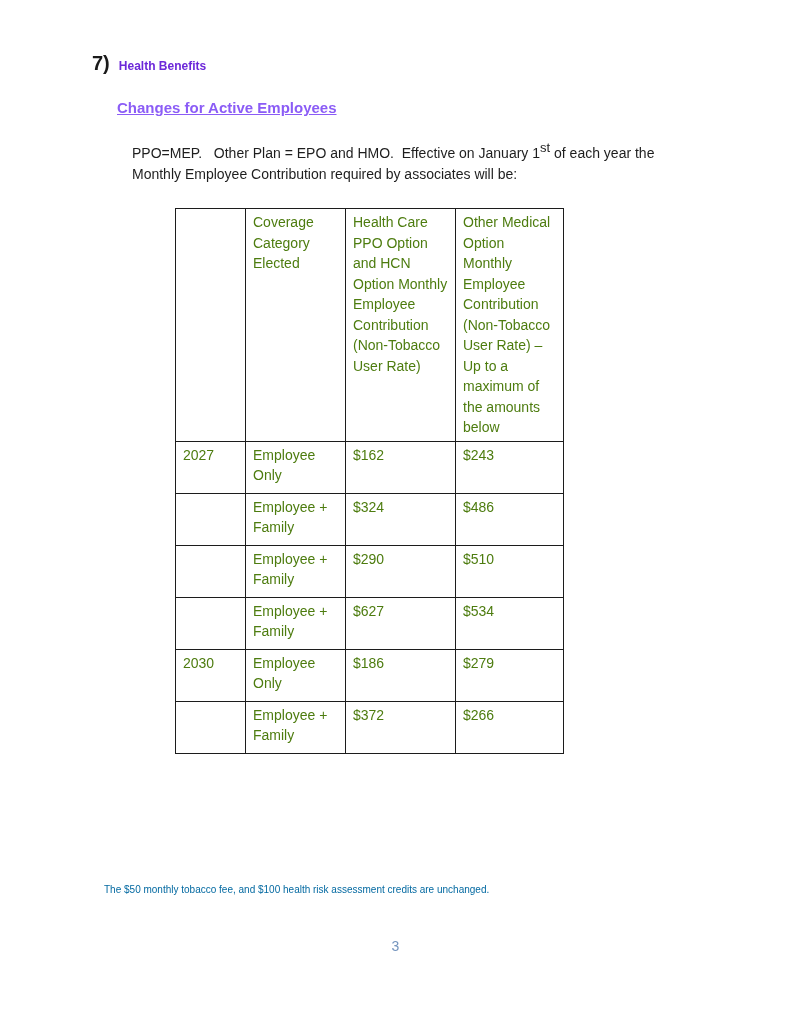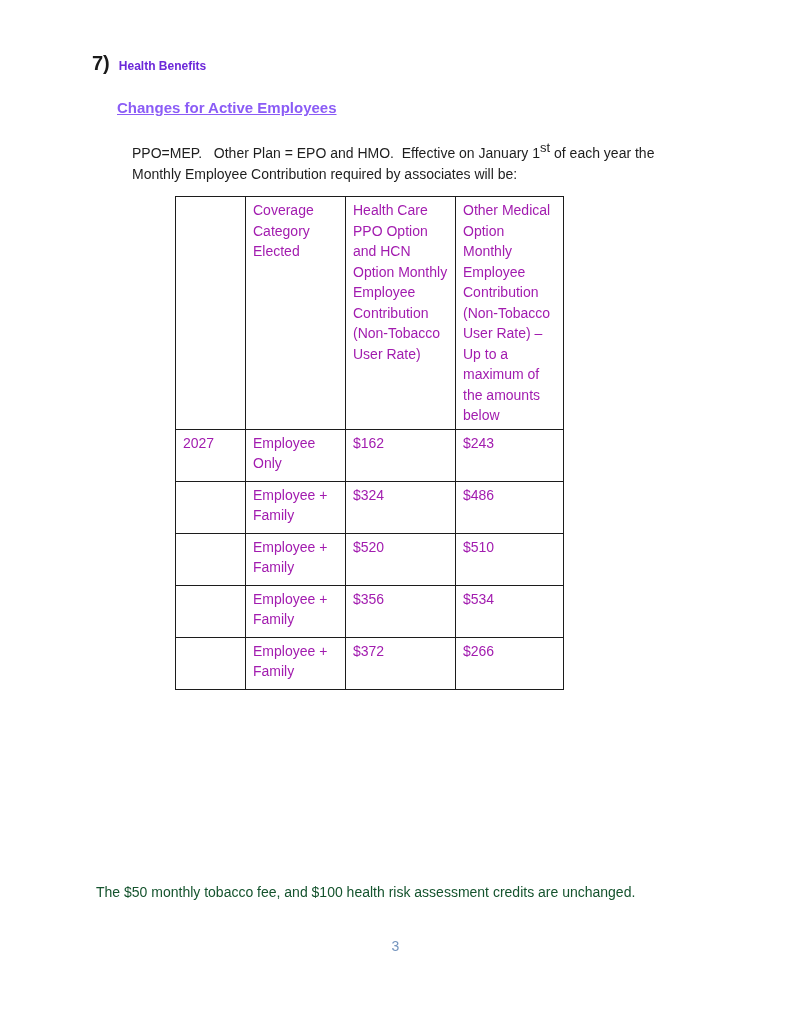--- a/index.html
+++ b/index.html
@@ -52,25 +52,25 @@
   }
   .intro sup {
     font-size: 13px;
     vertical-align: super;
     line-height: 0;
     margin-top: 36px;
   }
   table.benefits {
     position: absolute;
     left: 175px;
-    top: 196px;
+    top: 208px;
     border-collapse: collapse;
     table-layout: fixed;
     font-size: 14px;
-    color: #a21caf;
+    color: #4d7c0f;
   }
   table.benefits th, table.benefits td {
     border: 1.4px solid #1c1c1c;
     vertical-align: top;
     text-align: left;
     font-weight: normal;
     padding: 3px 6px 3px 7px;
     line-height: 20.5px;
     overflow: hidden;
   }
@@ -78,24 +78,24 @@
   col.c-cat  { width: 100px; }
   col.c-ppo  { width: 110px; }
   col.c-oth  { width: 108px; }
   tr.header-row { height: 232px; }
   tr.data-row { height: 52px; }
   td.year-cell { padding-top: 4px; margin-top: 12px; }
   td.cat-cell { padding-top: 4px; }
   td.val-cell { padding-top: 13px; }
   .note {
     position: absolute;
-    left: 96px;
+    left: 104px;
     top: 884px;
-    font-size: 14px;
-    color: #14532d;
+    font-size: 10px;
+    color: #0369a1;
   }
   .page-number {
     position: absolute;
     left: 0;
     top: 938px;
     width: 791px;
     text-align: center;
     font-size: 14px;
   }
 </style>
@@ -135,28 +135,34 @@
       </tr>
       <tr class="data-row">
         <td class="year-cell"></td>
         <td class="cat-cell">Employee + Family</td>
         <td class="val-cell">$324</td>
         <td class="val-cell">$486</td>
       </tr>
       <tr class="data-row">
         <td class="year-cell"></td>
         <td class="cat-cell">Employee + Family</td>
-        <td class="val-cell">$520</td>
+        <td class="val-cell">$290</td>
         <td class="val-cell">$510</td>
       </tr>
       <tr class="data-row">
         <td class="year-cell"></td>
         <td class="cat-cell">Employee + Family</td>
-        <td class="val-cell">$356</td>
+        <td class="val-cell">$627</td>
         <td class="val-cell">$534</td>
+      </tr>
+      <tr class="data-row">
+        <td class="year-cell">2030</td>
+        <td class="cat-cell">Employee Only</td>
+        <td class="val-cell">$186</td>
+        <td class="val-cell">$279</td>
       </tr>
       <tr class="data-row">
         <td class="year-cell"></td>
         <td class="cat-cell">Employee + Family</td>
         <td class="val-cell">$372</td>
         <td class="val-cell">$266</td>
       </tr>
     </tbody>
   </table>
 

